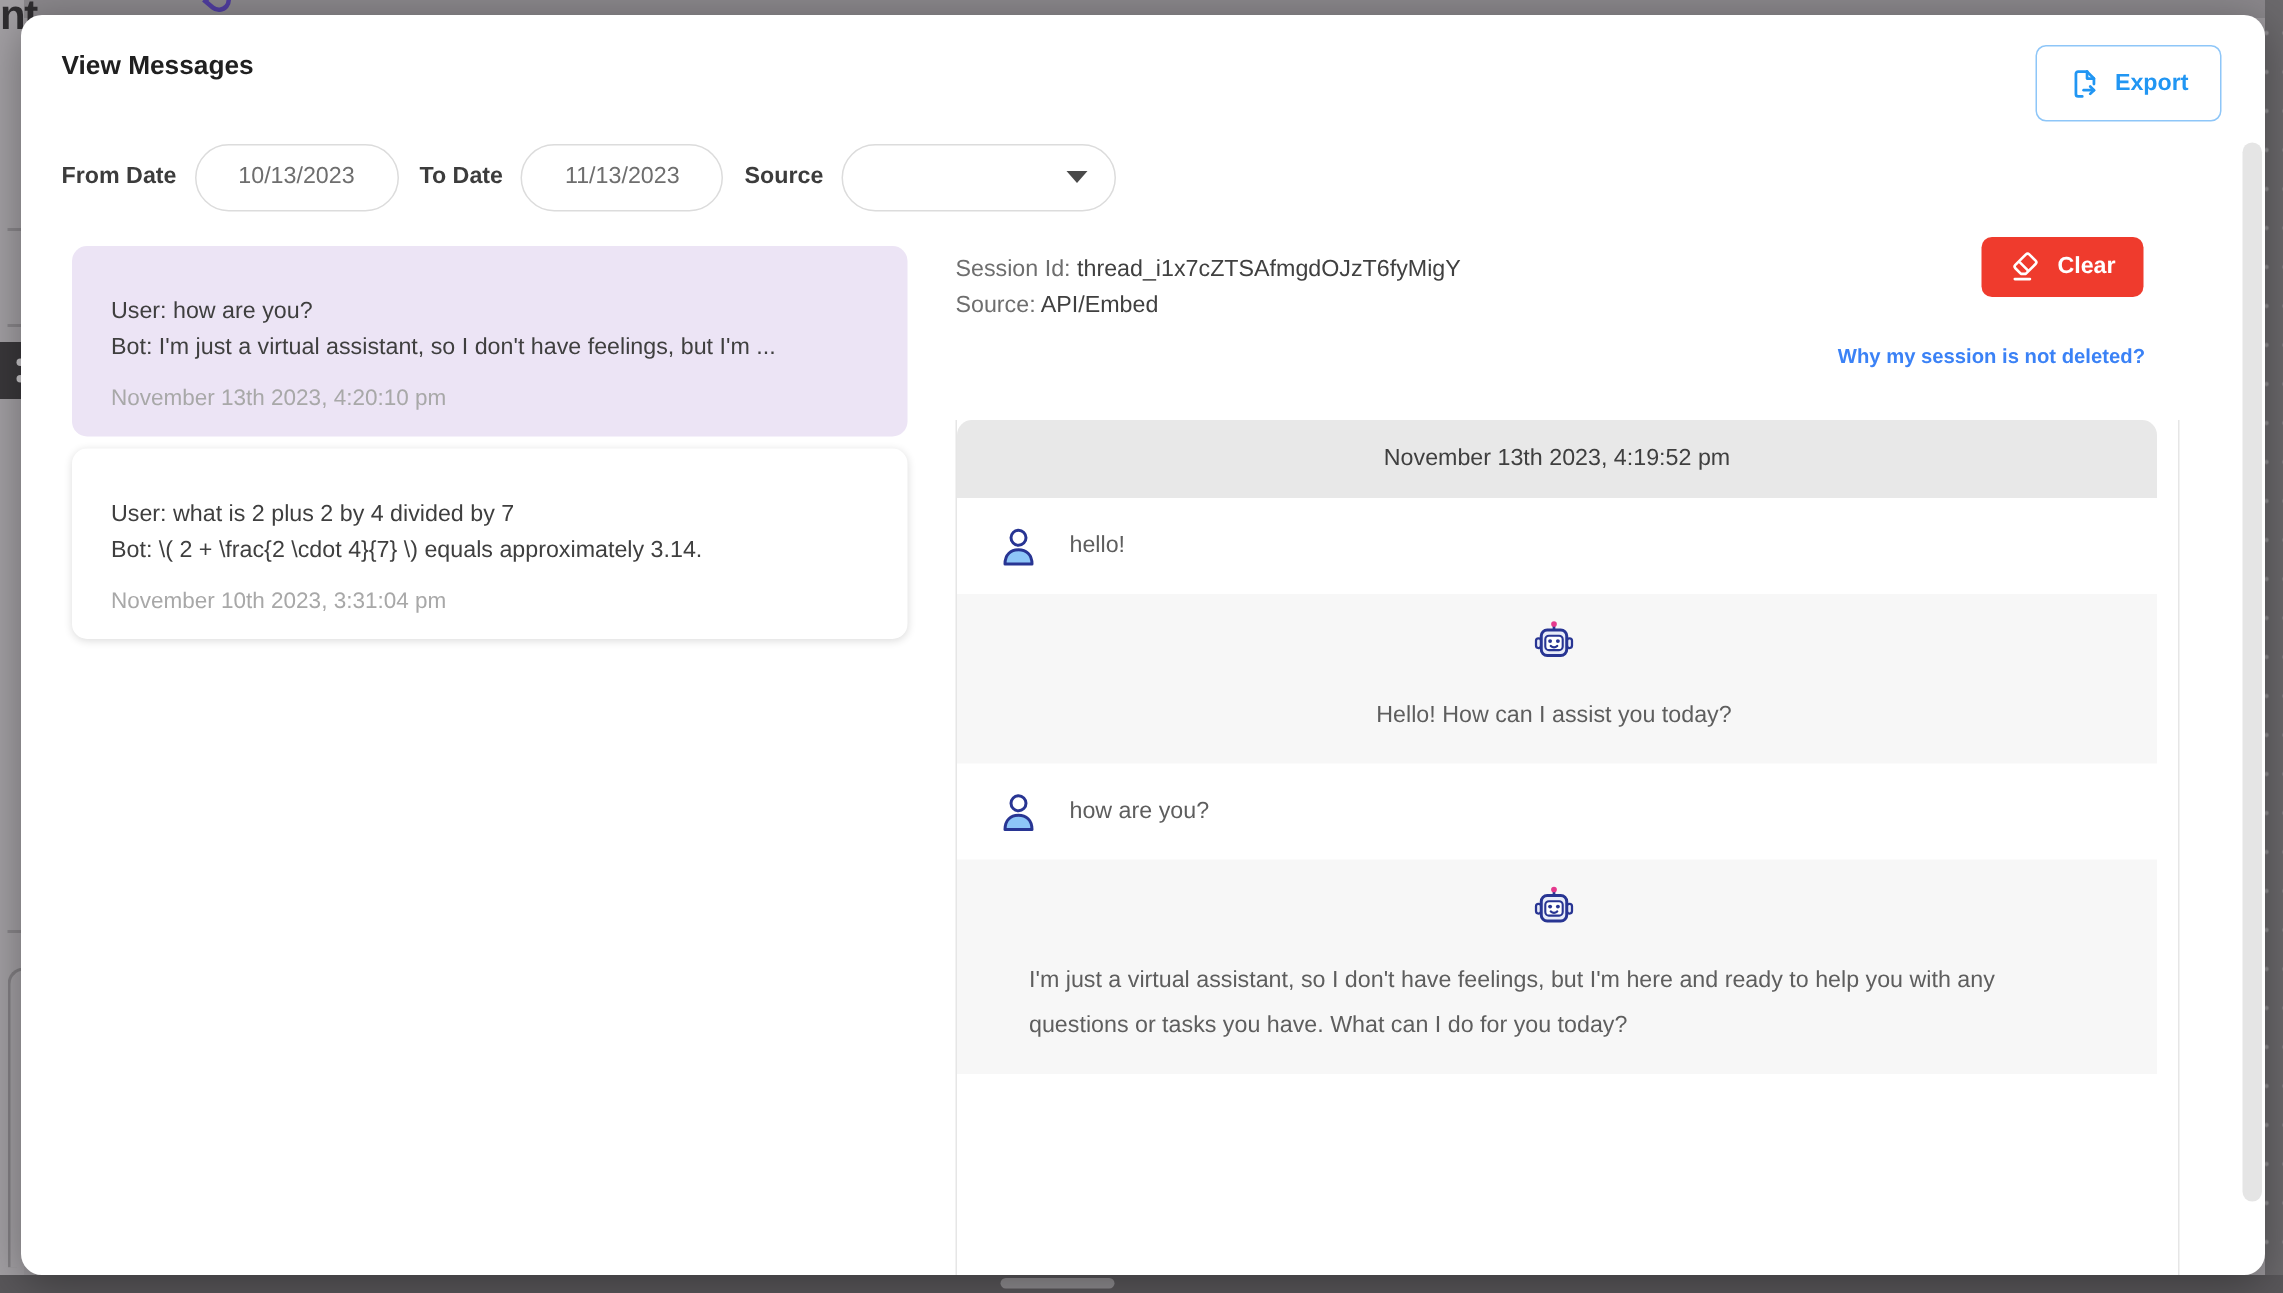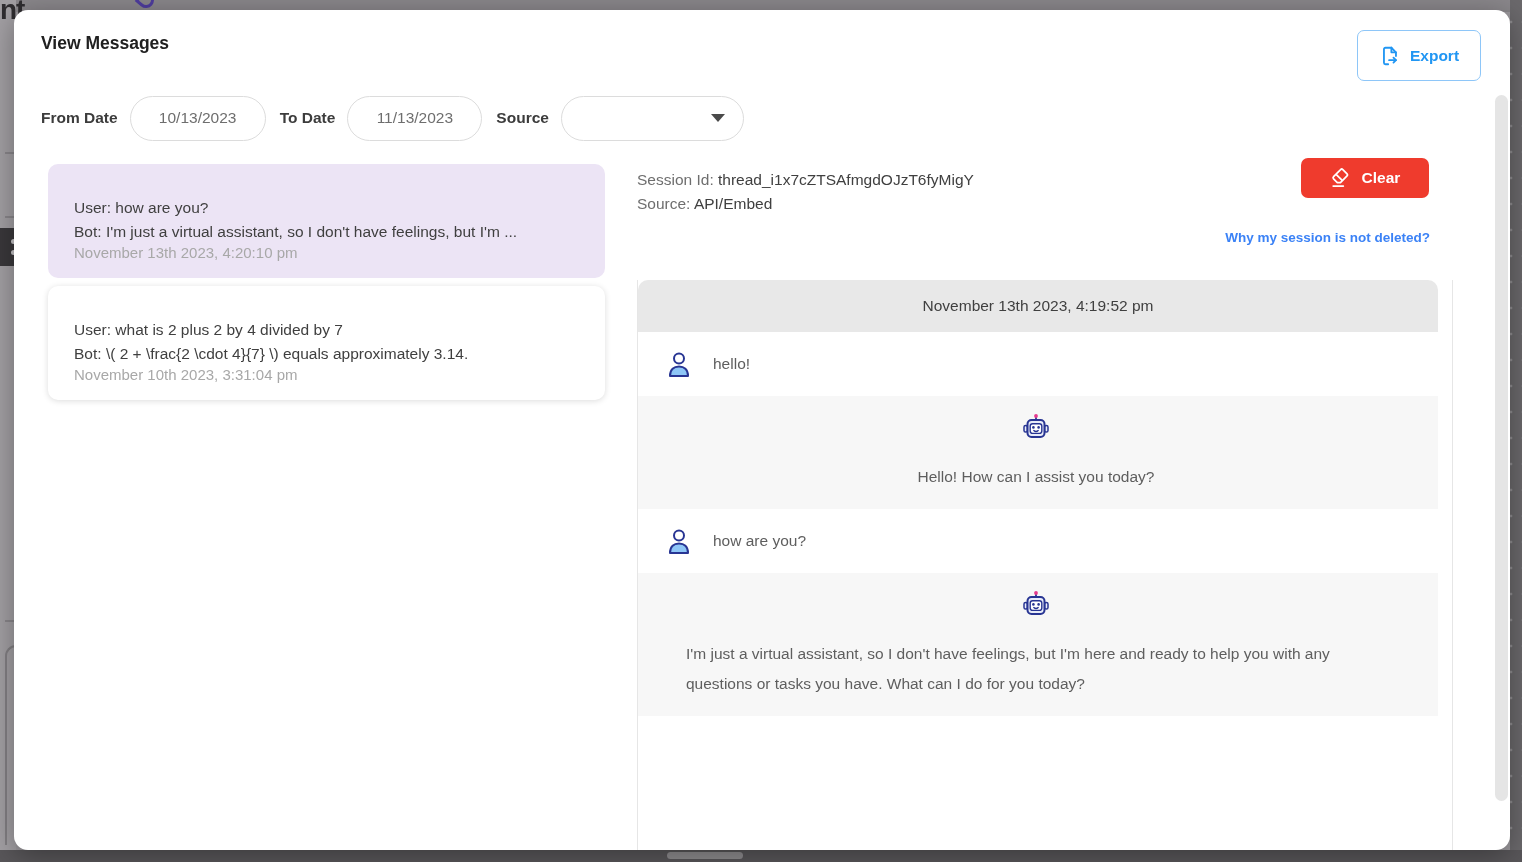--- a/index.html
+++ b/index.html
@@ -60,28 +60,28 @@
   .caret { width:0; height:0; border-left:7px solid transparent; border-right:7px solid transparent; border-top:8px solid #4a4a4a; margin-right:18px; }
 
   
   .conv-list { position:absolute; left:34px; top:154px; width:557px; display:flex; flex-direction:column; gap:8px; }
   .conv-card {
     background:#ffffff; border-radius:10px; padding:32px 26px 17px 26px;
     box-shadow:0 1px 6px rgba(0,0,0,.14); cursor:pointer;
   }
   .conv-card.selected { background:#ece4f5; box-shadow:none; }
   .conv-line { font-size:15.5px; color:#3f3f3f; line-height:24px; white-space:nowrap; overflow:hidden; }
-  .conv-time { font-size:15px; color:#a8a8a8; }
+  .conv-time { font-size:15px; color:#a8a8a8; margin-top:13px; }
 
   
   .session-info { position:absolute; left:623px; top:158px; }
   .sess-line { font-size:15.5px; line-height:24px; color:#6e6e6e; }
   .sess-value { color:#404040; font-weight:400; }
   .clear-btn {
-    position:absolute; right:81px; top:148px; width:128px; height:40px;
+    position:absolute; right:81px; top:148px; width:108px; height:40px;
     background:#ef3b2d; border:none; border-radius:7px; cursor:pointer;
     display:flex; align-items:center; justify-content:center; gap:10px;
     color:#ffffff; font-size:15.5px; font-weight:700;
     font-family:"Liberation Sans", sans-serif;
   }
   .help-link {
     position:absolute; right:80px; top:220px;
     font-size:13.5px; font-weight:700; color:#3b82f6; text-decoration:none; cursor:pointer;
   }
 

